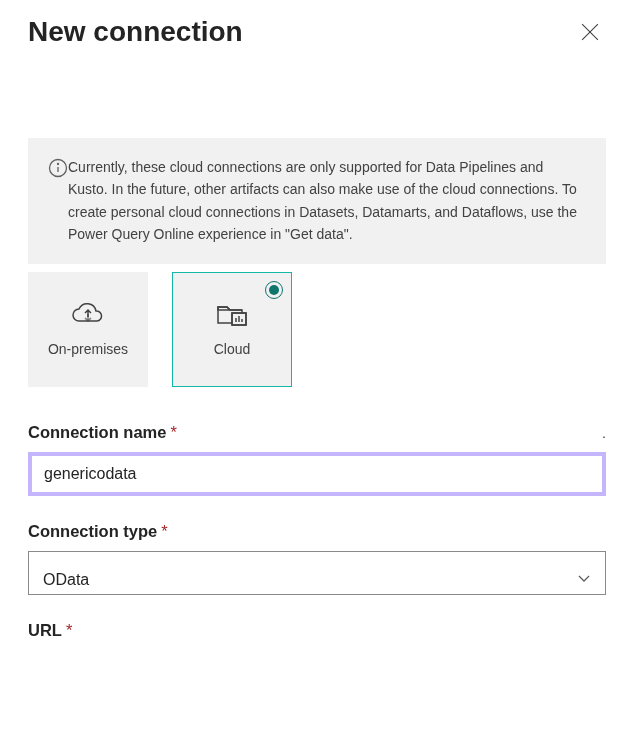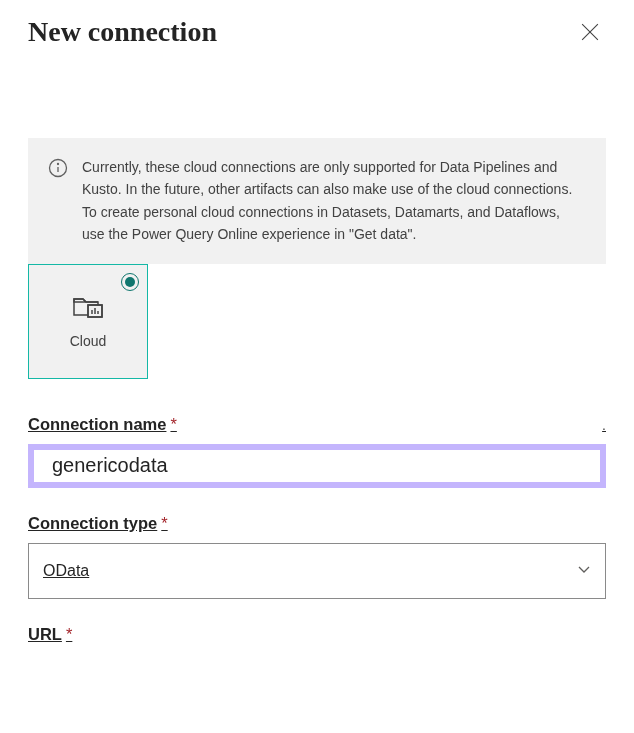--- a/index.html
+++ b/index.html
@@ -12,21 +12,20 @@
       background: #fff;
       color: #242424;
       width: 634px;
       padding: 16px 28px 28px 28px;
     }
     .header {
       display: flex;
       justify-content: space-between;
       align-items: center;
       margin-bottom: 90px;
-      font-family: Liberation Serif, serif;
     }
     .title {
       font-size: 28px;
       font-weight: 600;
       color: #242424;
     }
     .close-btn {
       width: 32px;
       height: 32px;
       display: flex;
@@ -36,22 +35,21 @@
       color: #424242;
     }
     .close-btn svg {
       width: 18px;
       height: 18px;
     }
     .info-panel {
       background: #f1f1f1;
       padding: 18px 20px;
       display: flex;
-      gap: 14px;
-      margin-bottom: 0;
+      margin-bottom: 8px;
     }
     .info-icon {
       flex-shrink: 0;
       width: 20px;
       height: 20px;
       margin-top: 2px;
       color: #606060;
     }
     .info-text {
       font-size: 14px;
@@ -105,56 +103,55 @@
       justify-content: center;
     }
     .tile-radio-inner {
       width: 10px;
       height: 10px;
       background: #0F766E;
       border-radius: 50%;
     }
     .field-group {
       margin-bottom: 26px;
-      text-decoration: underline;
     }
     .field-label {
       font-size: 16.5px;
       font-weight: 600;
       color: #242424;
       margin-bottom: 10px;
       display: flex;
       align-items: center;
     }
     .required {
       color: #a4262c;
       margin-left: 4px;
       font-weight: 400;
     }
     .text-input {
       width: 100%;
       height: 44px;
-      border: 6px solid #c4b5fd;
-      padding: 0 18px;
-      font-size: 20px;
+      border: 4px solid #c4b5fd;
+      padding: 0 12px;
+      font-size: 16px;
       color: #242424;
       font-family: inherit;
     }
     .text-input::placeholder {
       color: #242424;
     }
     .select-input {
       width: 100%;
-      height: 56px;
+      height: 44px;
       border: 1px solid #8a8a8a;
-      padding: 16px 14px;
+      padding: 5px 14px;
       font-size: 16px;
       color: #242424;
       display: flex;
-      align-items: center;
+      align-items: flex-end;
       justify-content: space-between;
       cursor: pointer;
     }
     .chevron-down {
       color: #605e5c;
     }
     .label-row {
       display: flex;
       justify-content: space-between;
       align-items: baseline;
@@ -182,20 +179,30 @@
     <svg viewBox="0 0 20 20" fill="none" stroke="currentColor" stroke-width="1.3">
       <circle cx="10" cy="10" r="8.5"></circle>
       <line x1="10" y1="9" x2="10" y2="14"></line>
       <circle cx="10" cy="6" r="0.5" fill="currentColor"></circle>
     </svg>
   </div>
   <div class="info-text">Currently, these cloud connections are only supported for Data Pipelines and Kusto. In the future, other artifacts can also make use of the cloud connections. To create personal cloud connections in Datasets, Datamarts, and Dataflows, use the Power Query Online experience in "Get data".</div>
 </div>
 
 <div class="tiles">
+  <div class="tile">
+    <div class="tile-icon">
+      <svg width="34" height="26" viewBox="0 0 34 26" fill="none" stroke="currentColor" stroke-width="1.5">
+        <path d="M26 20 H8 a6 6 0 0 1 0-12 a9 9 0 0 1 17 2 a5 5 0 0 1 1 10 Z"></path>
+        <path d="M14 12 l3-3 l3 3 M17 9 v7"></path>
+        <path d="M20 17 l-3 3 l-3-3 M17 20 v-7" opacity="0.7"></path>
+      </svg>
+    </div>
+    <div class="tile-label">On-premises</div>
+  </div>
 
 
   <div class="tile selected">
     <div class="tile-radio">
       <div class="tile-radio-inner"></div>
     </div>
     <div class="tile-icon">
       <svg width="32" height="26" viewBox="0 0 32 26" fill="none" stroke="currentColor" stroke-width="1.5">
         <path d="M2 6 h9 l3 3 h12 v0 H2 Z" fill="none"></path>
         <path d="M2 6 v16 h24 V9 H14 l-3-3 H2 Z"></path>

